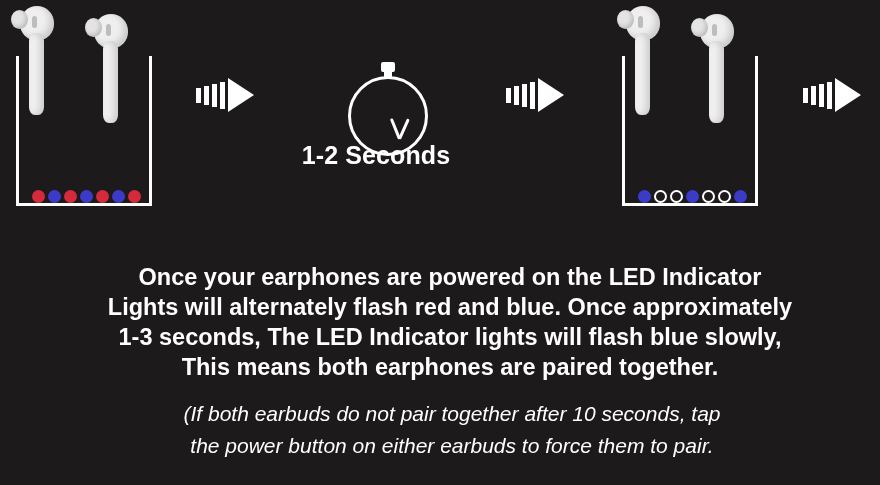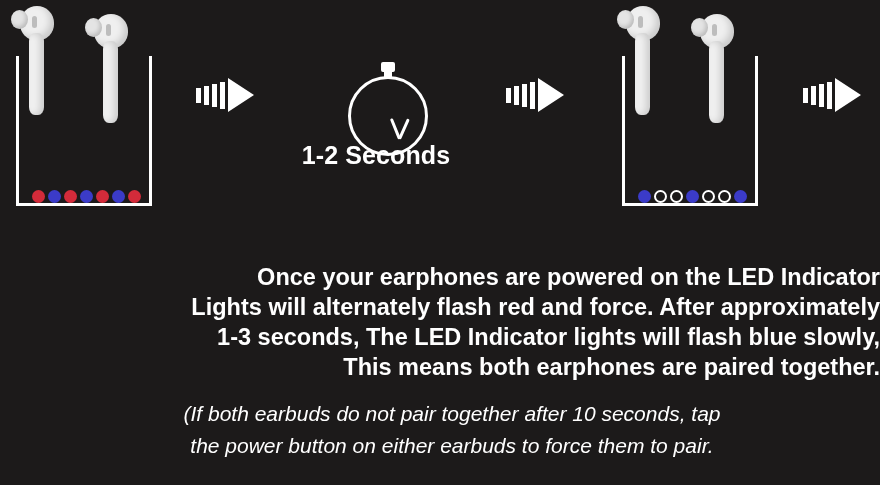--- a/index.html
+++ b/index.html
@@ -215,21 +215,21 @@
     letter-spacing: 0.1px;
     color: #ffffff;
   }
 
   
   .main-text {
     position: absolute;
     left: 0;
     top: 262px;
     width: 880px;
-    text-align: right;
+    text-align: center;
     padding-left: 20px;
   }
   .main-text .line {
     font-size: 23.5px;
     font-weight: 700;
     line-height: 30px;
     color: #ffffff;
     white-space: nowrap;
   }
   .note {
@@ -340,21 +340,21 @@
       <div class="bar b-a"></div>
       <div class="bar b-b"></div>
       <div class="bar b-c"></div>
       <div class="bar b-d"></div>
       <div class="tip"></div>
     </div>
   </div>
 
   <div class="main-text">
     <div class="line">Once your earphones are powered on the LED Indicator</div>
-    <div class="line">Lights will alternately flash red and force.  After approximately</div>
+    <div class="line">Lights will alternately flash red and blue.  Once approximately</div>
     <div class="line">1-3 seconds, The LED Indicator lights will flash blue slowly,</div>
     <div class="line">This means both earphones are paired together.</div>
   </div>
 
   <div class="note">
     <div class="line">(If both earbuds do not pair together after 10 seconds, tap</div>
     <div class="line">the power button on either earbuds to force them to pair.</div>
   </div>
 
 </div>

